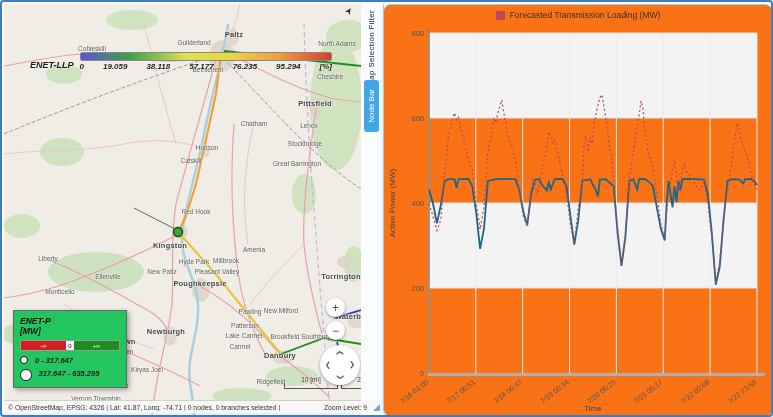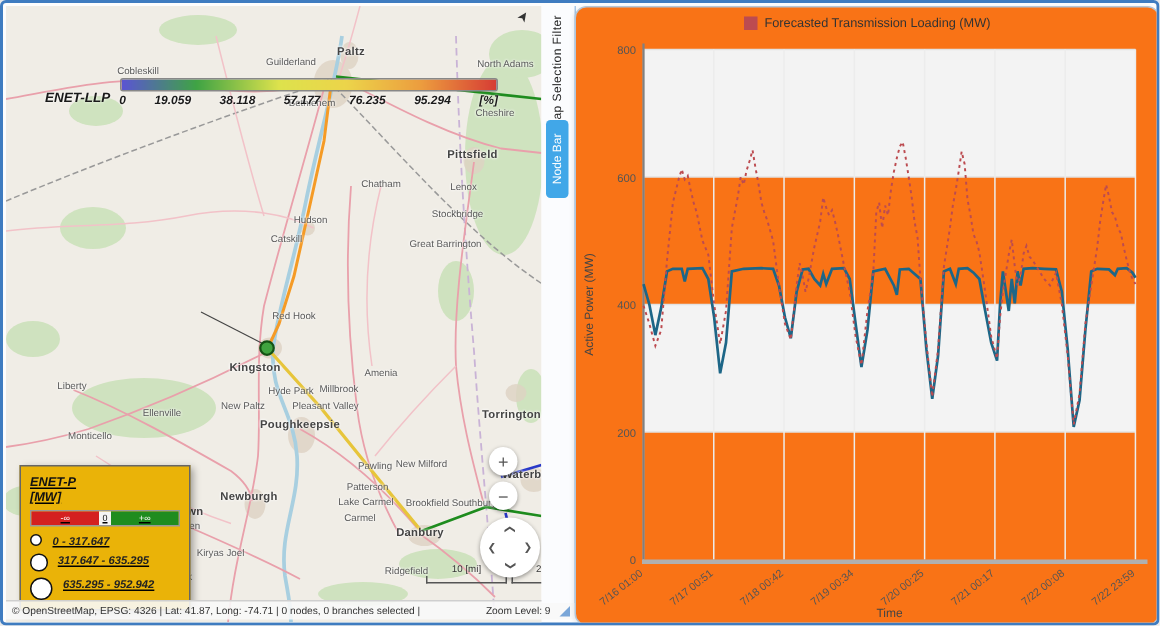--- a/index.html
+++ b/index.html
@@ -11,21 +11,21 @@
   .town.s2{font-size:7.5px;color:#444;font-weight:bold;letter-spacing:.2px;}
   
   .llp{position:absolute;left:26px;top:5px;width:302px;display:flex;align-items:flex-end;gap:6px;margin-top:43px;}
   .llp-title{font-size:9px;font-weight:bold;font-style:italic;color:#1a1a1a;padding-bottom:1px;text-shadow:0 0 2px #fff;}
   .llp-body{flex:1;display:flex;flex-direction:column;gap:1px;}
   .llp-bar{height:7px;border:1px solid #888;border-radius:2px;background:linear-gradient(to right,#5b54d4 0%,#3fa344 20%,#dde24c 42%,#ecd44a 60%,#ec9c3e 80%,#d63c34 100%);}
   .llp-labels{display:flex;justify-content:space-between;font-size:8px;font-weight:bold;font-style:italic;color:#1a1a1a;text-shadow:0 0 2px #fff;}
   
   .map-tooltip{position:absolute;left:56px;top:170px;width:152px;background:#fff;border:1px solid #8fa0b2;box-shadow:2px 2px 4px rgba(0,0,0,.3);padding:5px 6px;font-size:7.5px;color:#2b2bd0;line-height:1.6;}
   
-  .plegend{position:absolute;left:9px;top:306px;width:100px;background:#eab308;border:1px solid #666;box-shadow:2px 2px 5px rgba(0,0,0,.35);padding:5px 6px 6px 6px;text-decoration:underline;}
+  .plegend{position:absolute;left:9px;top:306px;width:100px;background:#22c55e;border:1px solid #666;box-shadow:2px 2px 5px rgba(0,0,0,.35);padding:5px 6px 6px 6px;}
   .plegend-title{font-size:8.5px;font-weight:bold;font-style:italic;color:#111;line-height:1.2;}
   .plegend-bar{display:flex;align-items:stretch;height:9px;margin:4px 0 5px 0;border:1px solid #999;}
   .plegend-neg{flex:1;background:#d42020;color:#fff;font-size:6px;display:flex;align-items:center;justify-content:center;}
   .plegend-zero{width:8px;background:#f4f4f4;color:#111;font-size:6px;display:flex;align-items:center;justify-content:center;}
   .plegend-pos{flex:1;background:#1f8c1f;color:#fff;font-size:6px;display:flex;align-items:center;justify-content:center;}
   .plegend-row{display:flex;align-items:flex-start;gap:7px;margin-top:4px;}
   .plegend-circle{border:1.6px solid #111;border-radius:50%;background:#fff;flex:none;}
   .plegend-label{font-size:7.5px;font-weight:bold;font-style:italic;color:#222;white-space:nowrap;}
   
   .timestamp{position:absolute;left:122px;top:381px;font-family:"DejaVu Sans Mono",monospace;font-weight:bold;font-size:16px;letter-spacing:1px;color:#3c3c3c;text-shadow:0 0 2px #fff,1px 1px 0 rgba(255,255,255,.8);transform:scaleY(1.05);}
@@ -212,24 +212,20 @@
       </div>
       <div id="plegend-rows">
           <div class="plegend-row">
             <span class="plegend-circle" style="width: 6px; height: 6px;"></span>
             <span class="plegend-label">0 - 317.647</span>
           </div>
           <div class="plegend-row">
             <span class="plegend-circle" style="width: 9.5px; height: 9.5px;"></span>
             <span class="plegend-label">317.647 - 635.295</span>
           </div>
-          <div class="plegend-row">
-            <span class="plegend-circle" style="width: 13px; height: 13px;"></span>
-            <span class="plegend-label">635.295 - 952.942</span>
-          </div>
         </div>
     </div>
 
 
     <div class="scalebar">
       <div class="scale-seg">
         <div>10 [mi]</div>
           <div class="scale-line" style="width:52px;"></div>
       </div>
       <div class="scale-seg">

